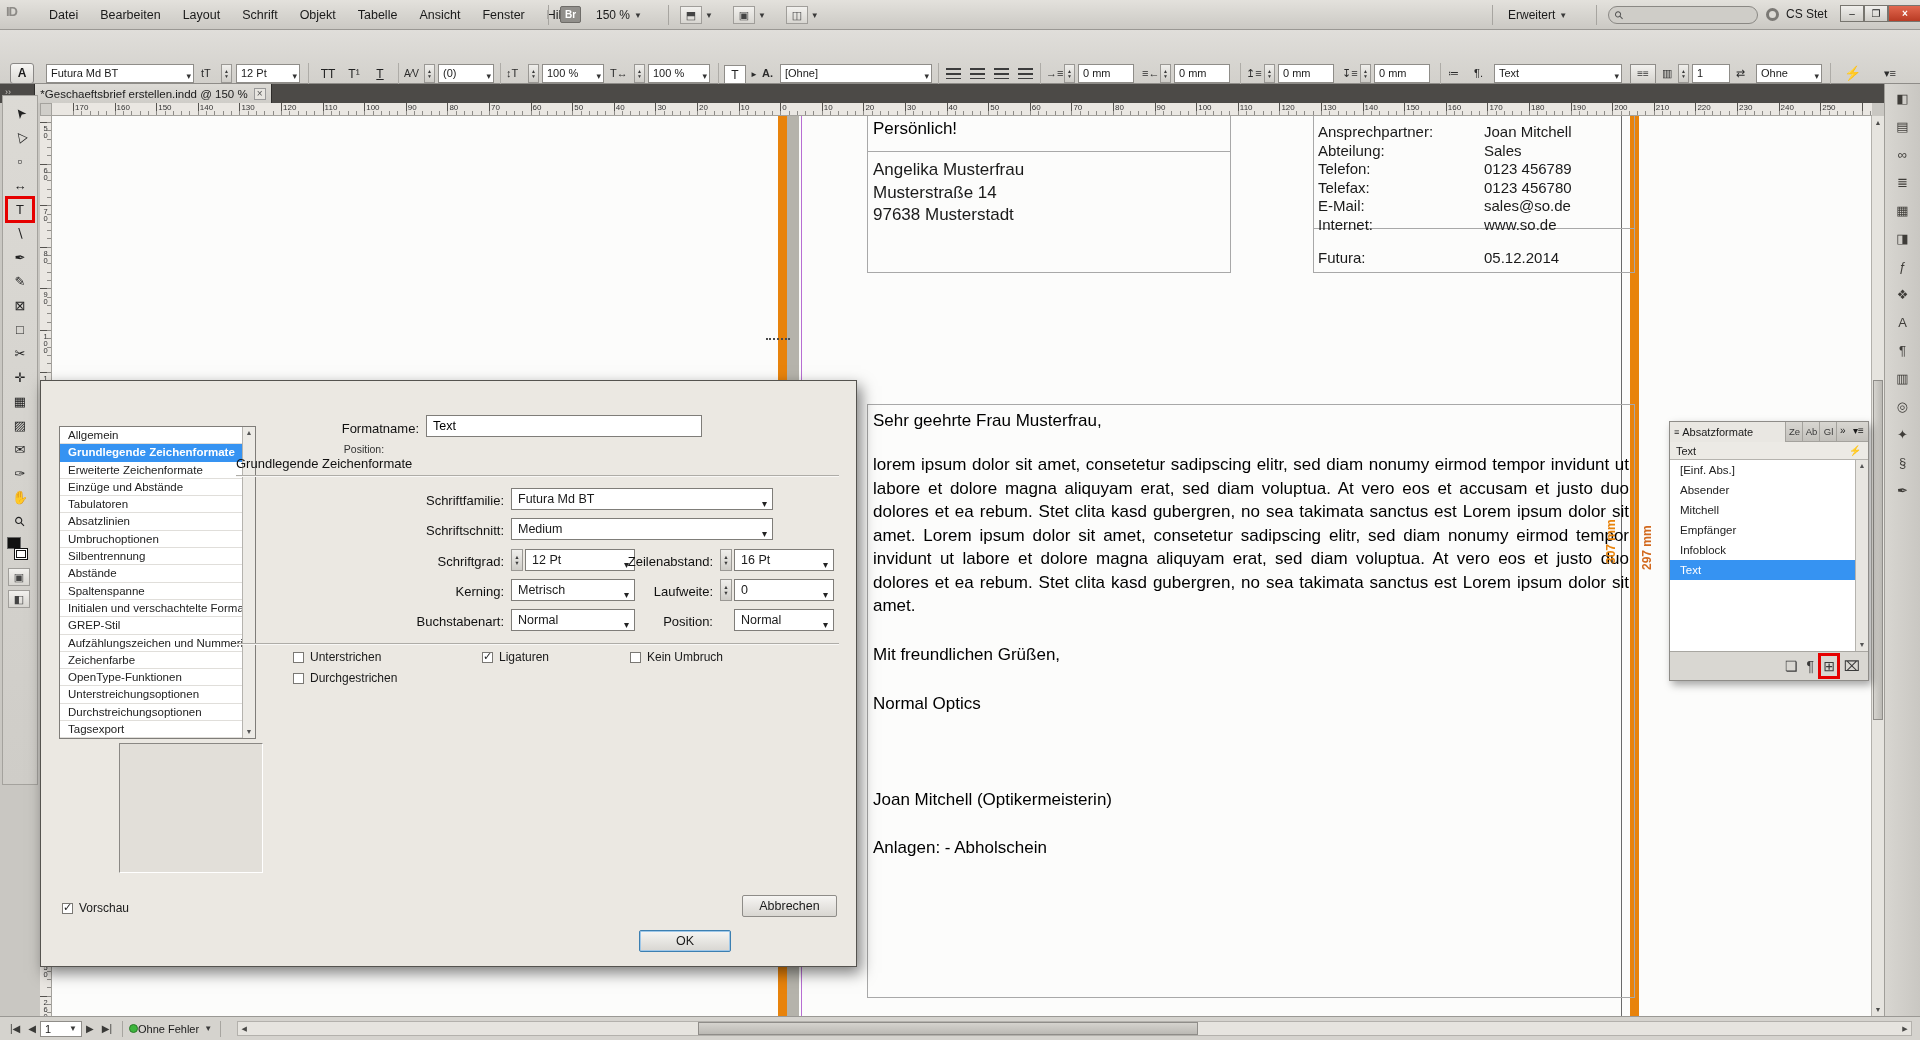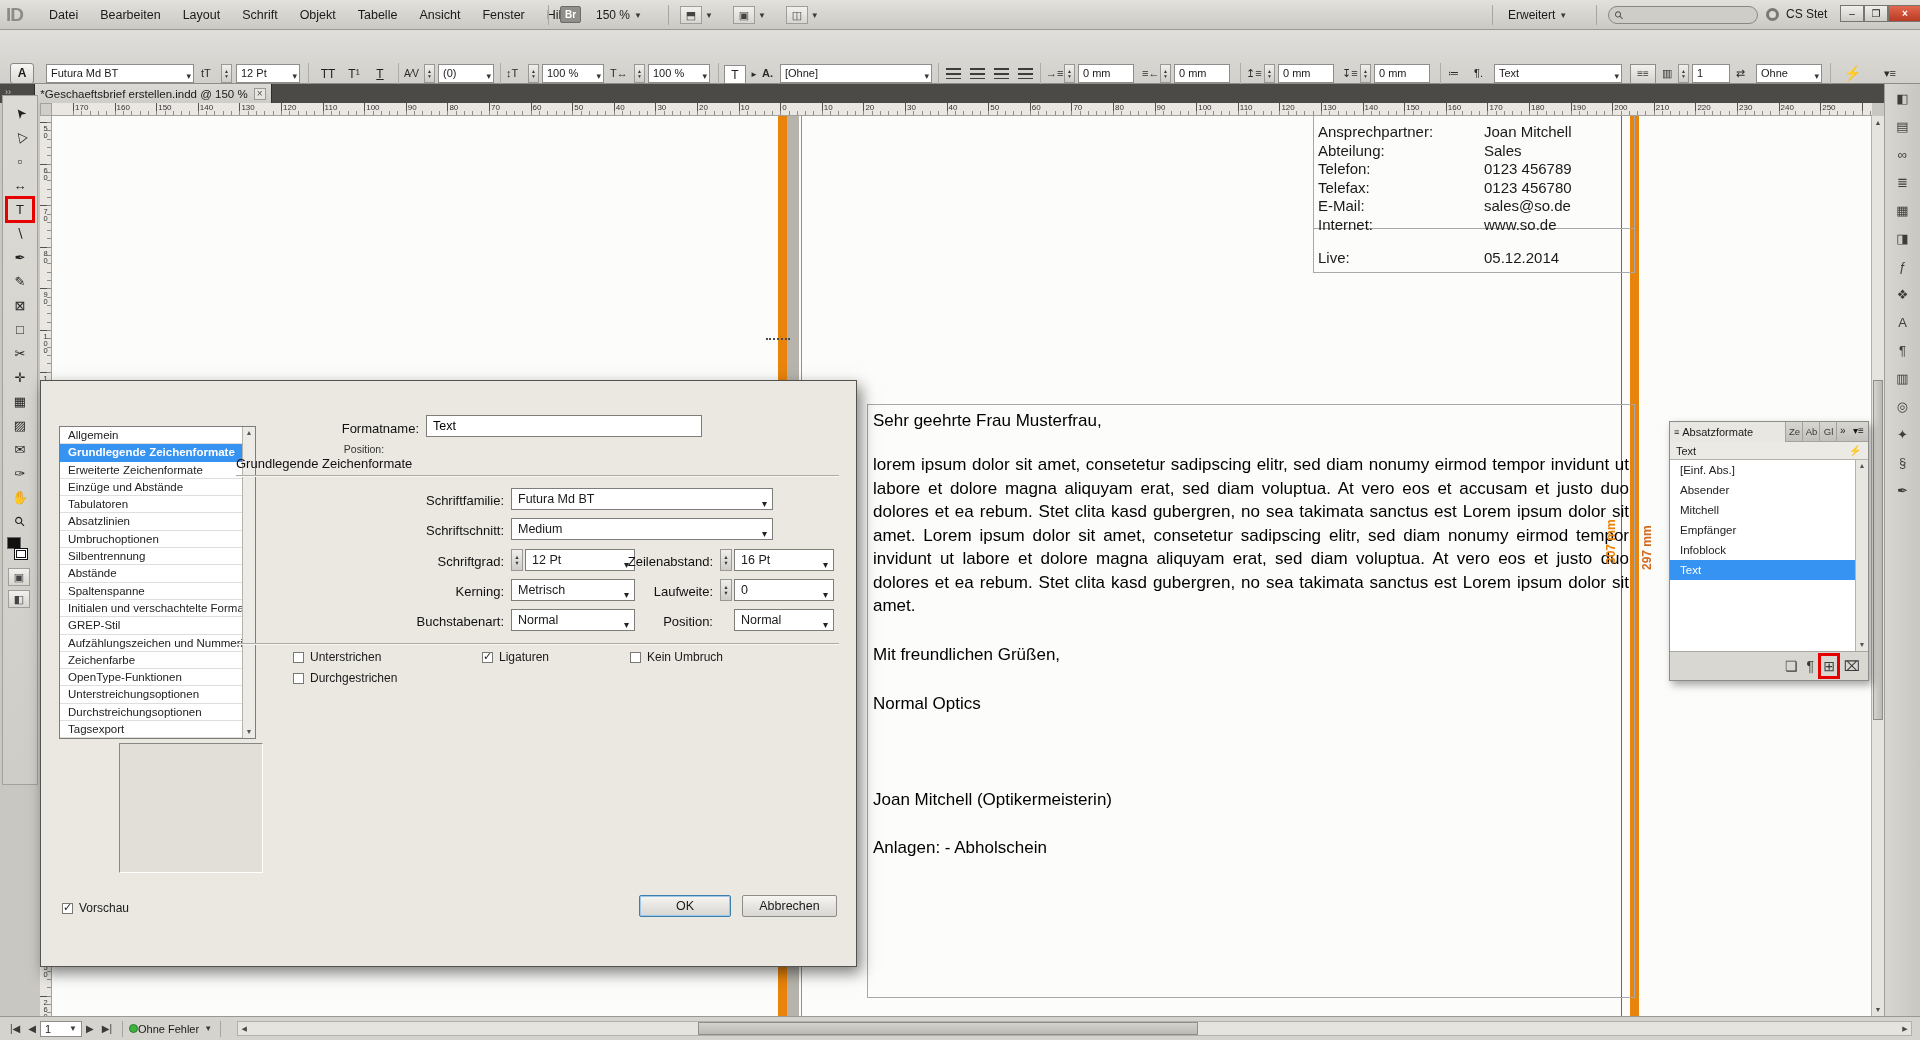--- a/index.html
+++ b/index.html
@@ -6,21 +6,21 @@
     --accent_orange:#e8830b; --annotation_red:#e60000; --subject_cyan:#1f9fc6;
     --selection_blue:#3693f2; --preflight_green:#3db53d;
   }
   *{margin:0;padding:0;box-sizing:border-box;}
   html,body{width:1920px;height:1040px;overflow:hidden;}
   body{font-family:"Liberation Sans",sans-serif;background:#c9c7c2;position:relative;color:#1a1a1a;}
   .abs{position:absolute;}
 
   
   #appbar{left:0;top:0;width:1920px;height:30px;background:linear-gradient(#e3e1dc,#cbc9c4);border-bottom:1px solid #9a9894;}
-  #logo{left:6px;top:4px;font-weight:bold;font-size:19px;color:#8d8b87;letter-spacing:-1px;}
+  #logo{left:6px;top:4px;font-weight:bold;font-size:13px;color:#8d8b87;letter-spacing:-1px;}
   #menus{left:38px;top:0;height:30px;display:flex;align-items:center;}
   .menu-item{padding:0 11px;font-size:12.5px;height:30px;display:flex;align-items:center;cursor:default;}
   .vsep{width:1px;background:#a7a5a0;}
   #br-badge{left:560px;top:6px;width:21px;height:17px;background:#918f8b;border:1px solid #6e6c68;color:#fff;font-size:10px;font-weight:bold;text-align:center;line-height:15px;border-radius:2px;}
   .bar-dd{font-size:12px;display:flex;align-items:center;gap:4px;}
   .dd-arrow{font-size:8px;color:#3a3a3a;}
   .viewbtn{width:22px;height:18px;border:1px solid #a09e9a;background:linear-gradient(#f2f1ee,#d8d6d1);font-size:11px;text-align:center;line-height:16px;color:#444;}
   #searchbox{left:1608px;top:6px;width:150px;height:18px;background:#cfcdc8;border:1px solid #8a8884;border-radius:9px;display:flex;align-items:center;padding-left:6px;color:#555;font-size:11px;}
   #cslive-dot{width:13px;height:13px;border:3px solid #7b7975;border-radius:50%;background:#dcdad5;}
   .winbtn{width:24px;height:17px;border:1px solid #77756f;background:linear-gradient(#f0efec,#cfcdc8);font-size:10px;text-align:center;line-height:15px;}
@@ -101,21 +101,21 @@
   .dsmall{position:absolute;font-size:10.5px;color:#333;}
   .dcombo,.dinput{position:absolute;height:22px;background:#fff;border:1px solid #7f7d79;font-size:12.5px;line-height:20px;padding:0 18px 0 6px;}
   .dinput{padding-right:6px;}
   .dcombo::after{content:"▾";position:absolute;right:5px;top:5px;font-size:10px;color:#222;}
   .dstep{position:absolute;width:12px;height:22px;border:1px solid #9a9894;background:linear-gradient(#f0efec,#cfcdc8);display:flex;flex-direction:column;align-items:center;justify-content:center;color:#3a3a3a;}
   .dstep::before{content:"▲";font-size:5.5px;line-height:6px;}
   .dstep::after{content:"▼";font-size:5.5px;line-height:6px;}
   .dhr{position:absolute;height:1px;background:#aeaca7;box-shadow:0 1px 0 #f8f7f5;}
   .dcheck{position:absolute;font-size:12px;display:flex;align-items:center;gap:6px;}
   .dbtn{position:absolute;width:92px;height:22px;background:linear-gradient(#f6f5f3,#d8d6d1);border:1px solid #8e8c88;border-radius:2px;font-size:12.5px;text-align:center;line-height:20px;}
-  .dbtn.def{border:1px solid #3c7fb1;box-shadow:0 0 0 1px #9ec7e8 inset;}
+  .dbtn.def{border:1px solid #3c7fb1;box-shadow:0 0 0 1px #9ec7e8 inset;margin-top:35px;}
 
   
   #spanel{left:1669px;top:421px;width:200px;height:260px;background:#e3e1dc;border:1px solid #8e8c88;box-shadow:3px 4px 8px rgba(0,0,0,.35);z-index:40;font-size:11px;}
   #spanel-head{height:20px;background:linear-gradient(#d8d6d1,#c3c1bc);border-bottom:1px solid #a4a29d;position:relative;}
   #spanel-tab{position:absolute;left:0;top:0;width:116px;height:20px;background:#e9e7e2;border-right:1px solid #a4a29d;display:flex;align-items:center;padding-left:4px;gap:3px;font-size:11px;}
   .stub{position:absolute;top:0;height:20px;width:16px;border-right:1px solid #a4a29d;font-size:9.5px;line-height:20px;text-align:center;color:#3a3a3a;overflow:hidden;}
   #spanel-cur{height:18px;background:#eceae5;border-bottom:1px solid #b5b3ae;display:flex;align-items:center;padding:0 6px;justify-content:space-between;}
   #spanel-list{height:191px;background:#fff;position:relative;overflow:hidden;}
   .srow{height:20px;line-height:20px;padding-left:10px;font-size:11.5px;color:#222;}
   .srow.sel{background:var(--selection_blue);color:#fff;}
@@ -454,20 +454,30 @@
   <span class="viewbtn">◧</span>
 </div>
 
 <div id="canvas" class="abs">
   <div class="strip-orange" style="left:726px"></div>
   <div class="strip-gray" style="left:735px"></div>
   <div class="guide-v" style="left:749px"></div>
   <div class="pageedge" style="left:1569px"></div>
   <div class="strip-orange" style="left:1578px"></div>
 
+  <div class="frame" style="left:815px;top:-20px;width:364px;height:177px">
+    <div style="position:absolute;left:0;top:54px;width:100%;border-top:1px solid #a8a8a8"></div>
+    <div class="ltxt" style="left:5px;top:22px">Persönlich!</div>
+    <div class="abs" style="left:5px;top:62px;font-size:17px;line-height:22.5px">
+
+    <div>Angelika Musterfrau</div>
+        <div>Musterstraße 14</div>
+        <div>97638 Musterstadt</div>
+      </div>
+  </div>
 
   <div class="frame" style="left:1261px;top:-20px;width:322px;height:177px">
     <div style="position:absolute;left:0;top:131px;width:100%;border-top:1px solid #a8a8a8"></div>
     <div class="abs" style="left:4px;top:26px;width:314px">
 
     <div class="inforow">
           <span class="il">Ansprechpartner:</span>
           <span>Joan Mitchell</span>
         </div>
         <div class="inforow">
@@ -485,21 +495,21 @@
         <div class="inforow">
           <span class="il">E-Mail:</span>
           <span>sales@so.de</span>
         </div>
         <div class="inforow">
           <span class="il">Internet:</span>
           <span>www.so.de</span>
         </div>
       </div>
     <div class="inforow abs" style="left:4px;top:152px;width:314px">
-      <span class="il">Live:</span>
+      <span class="il">Futura:</span>
       <span>05.12.2014</span>
     </div>
   </div>
 
   <div id="dots" class="abs" style="left:714px;top:222px"></div>
 
 
   <div class="frame" style="left:815px;top:288px;width:768px;height:594px">
     <div class="ltxt" style="left:5px;top:6px">Sehr geehrte Frau Musterfrau,</div>
     <div class="ltxt" id="body-para" style="left:5px;top:48px;width:756px">lorem ipsum dolor sit amet, consetetur sadipscing elitr, sed diam nonumy eirmod tempor invidunt ut labore et dolore magna aliquyam erat, sed diam voluptua. At vero eos et accusam et justo duo dolores et ea rebum. Stet clita kasd gubergren, no sea takimata sanctus est Lorem ipsum dolor sit amet. Lorem ipsum dolor sit amet, consetetur sadipscing elitr, sed diam nonumy eirmod tempor invidunt ut labore et dolore magna aliquyam erat, sed diam voluptua. At vero eos et justo duo dolores et ea rebum. Stet clita kasd gubergren, no sea takimata sanctus est Lorem ipsum dolor sit amet.</div>

